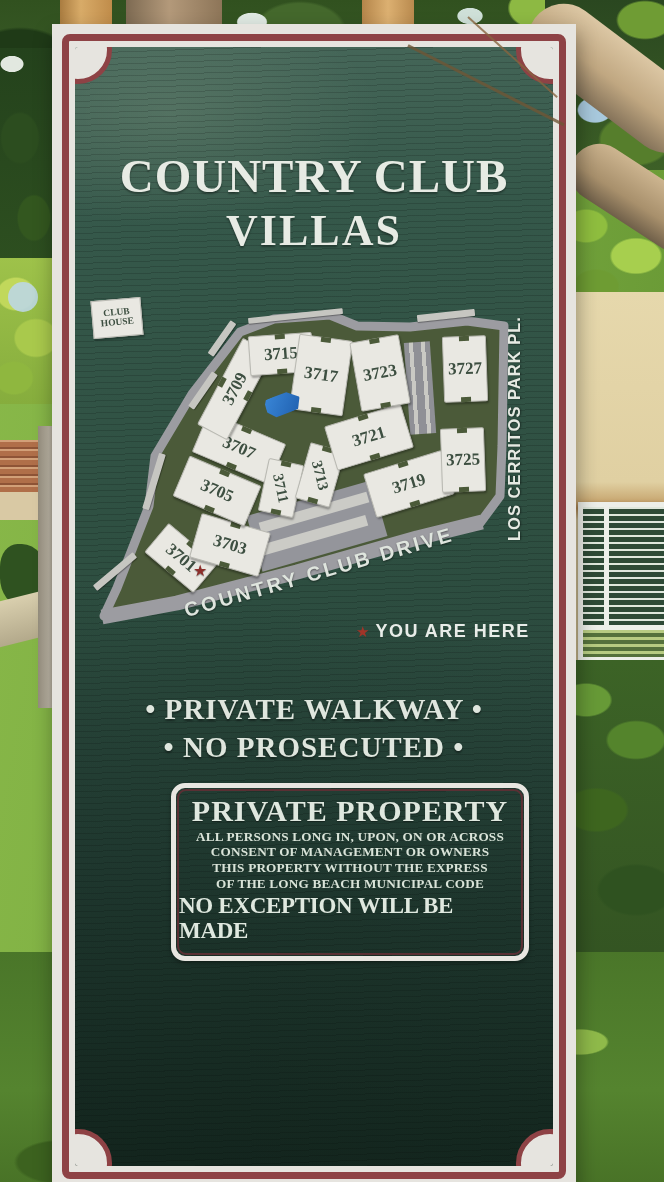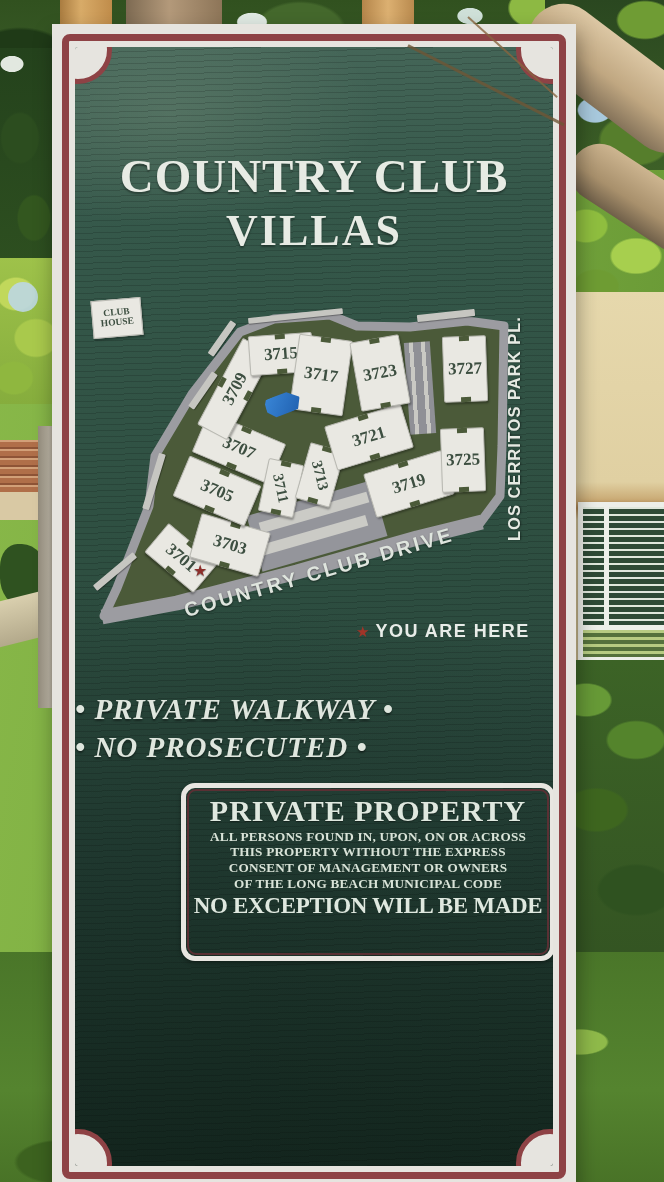--- a/index.html
+++ b/index.html
@@ -161,26 +161,26 @@
   .map-star{position:absolute;color:#8d2f2b;font-size:16px;text-shadow:0 1px 1px rgba(0,0,0,.4);left:101px;top:262px;}
   .street-drive{left:87px;top:262px;width:280px;text-align:center;transform:rotate(-16deg);
     font-size:20px;font-weight:700;letter-spacing:3px;color:#dfe5de;text-shadow:0 1px 2px rgba(0,0,0,.45);}
   .street-side{left:413px;top:2px;height:240px;writing-mode:vertical-rl;transform:rotate(180deg);
     font-size:16.5px;font-weight:700;letter-spacing:1px;color:#e6eae3;text-shadow:0 1px 2px rgba(0,0,0,.45);
     display:flex;align-items:center;}
   .you-are-here{left:264px;top:322px;display:flex;align-items:center;gap:6px;}
   .legend-star{color:#a03428;font-size:15px;line-height:1;}
   .legend-text{font-size:18px;font-weight:700;letter-spacing:1.5px;color:#e8ece8;}
 
-  .notice{left:0;right:0;font-weight:700;font-size:29px;letter-spacing:1px;
-    color:#dfe6de;text-shadow:0 2px 2px rgba(0,0,0,.4);z-index:2;font-style:italic;}
+  .notice{left:0;right:0;text-align:center;font-weight:700;font-size:29px;letter-spacing:1px;
+    color:#dfe6de;text-shadow:0 2px 2px rgba(0,0,0,.4);z-index:2;}
   .notice.n1{top:646px;} .notice.n2{top:684px;}
 
-  .pp-box{left:106px;top:736px;width:348px;height:168px;border:5px solid #e8e6e1;border-radius:14px;
-    box-shadow:0 2px 4px rgba(0,0,0,.35);z-index:2;padding-left:16px;}
+  .pp-box{left:96px;top:736px;width:348px;height:168px;border:5px solid #e8e6e1;border-radius:14px;
+    box-shadow:0 2px 4px rgba(0,0,0,.35);z-index:2;}
   .pp-inner{position:absolute;inset:1px;border:2px solid #5a3034;border-radius:9px;
     display:flex;flex-direction:column;align-items:center;padding-top:4px;}
   .pp-heading{font-size:30px;font-weight:700;letter-spacing:1px;color:#dfe8df;line-height:1.05;
     text-shadow:0 1px 1px rgba(0,0,0,.4);}
   .pp-body{margin-top:2px;text-align:center;font-weight:700;font-size:13.2px;line-height:1.2;
     color:#d9e3d8;letter-spacing:.2px;}
   .pp-emphasis{font-size:23px;font-weight:700;letter-spacing:-.3px;color:#dfe8df;line-height:1.1;margin-top:1px;}
 
   .watermark{left:495px;top:1130px;font-size:31px;color:rgba(230,230,233,.85);letter-spacing:1px;z-index:15;}
 </style>
@@ -313,23 +313,23 @@
         </div>
       </div>
 
       <div class="abs serif notice n1">• PRIVATE WALKWAY •</div>
       <div class="abs serif notice n2">• NO PROSECUTED •</div>
 
       <div class="abs pp-box">
         <div class="pp-inner">
           <div class="serif pp-heading">PRIVATE PROPERTY</div>
           <div class="serif pp-body" id="pp-body">
-              <div>ALL PERSONS FOUND IN, UPON, ON OR ACROSS</div>
+              <div>ALL PERSONS LONG IN, UPON, ON OR ACROSS</div>
+              <div>CONSENT OF MANAGEMENT OR OWNERS</div>
               <div>THIS PROPERTY WITHOUT THE EXPRESS</div>
-              <div>CONSENT OF MANAGEMENT OR OWNERS</div>
               <div>OF THE LONG BEACH MUNICIPAL CODE</div>
             </div>
           <div class="serif pp-emphasis">NO EXCEPTION WILL BE MADE</div>
 
         </div>
       </div>
     </div>
   </div>
 
 </div>

